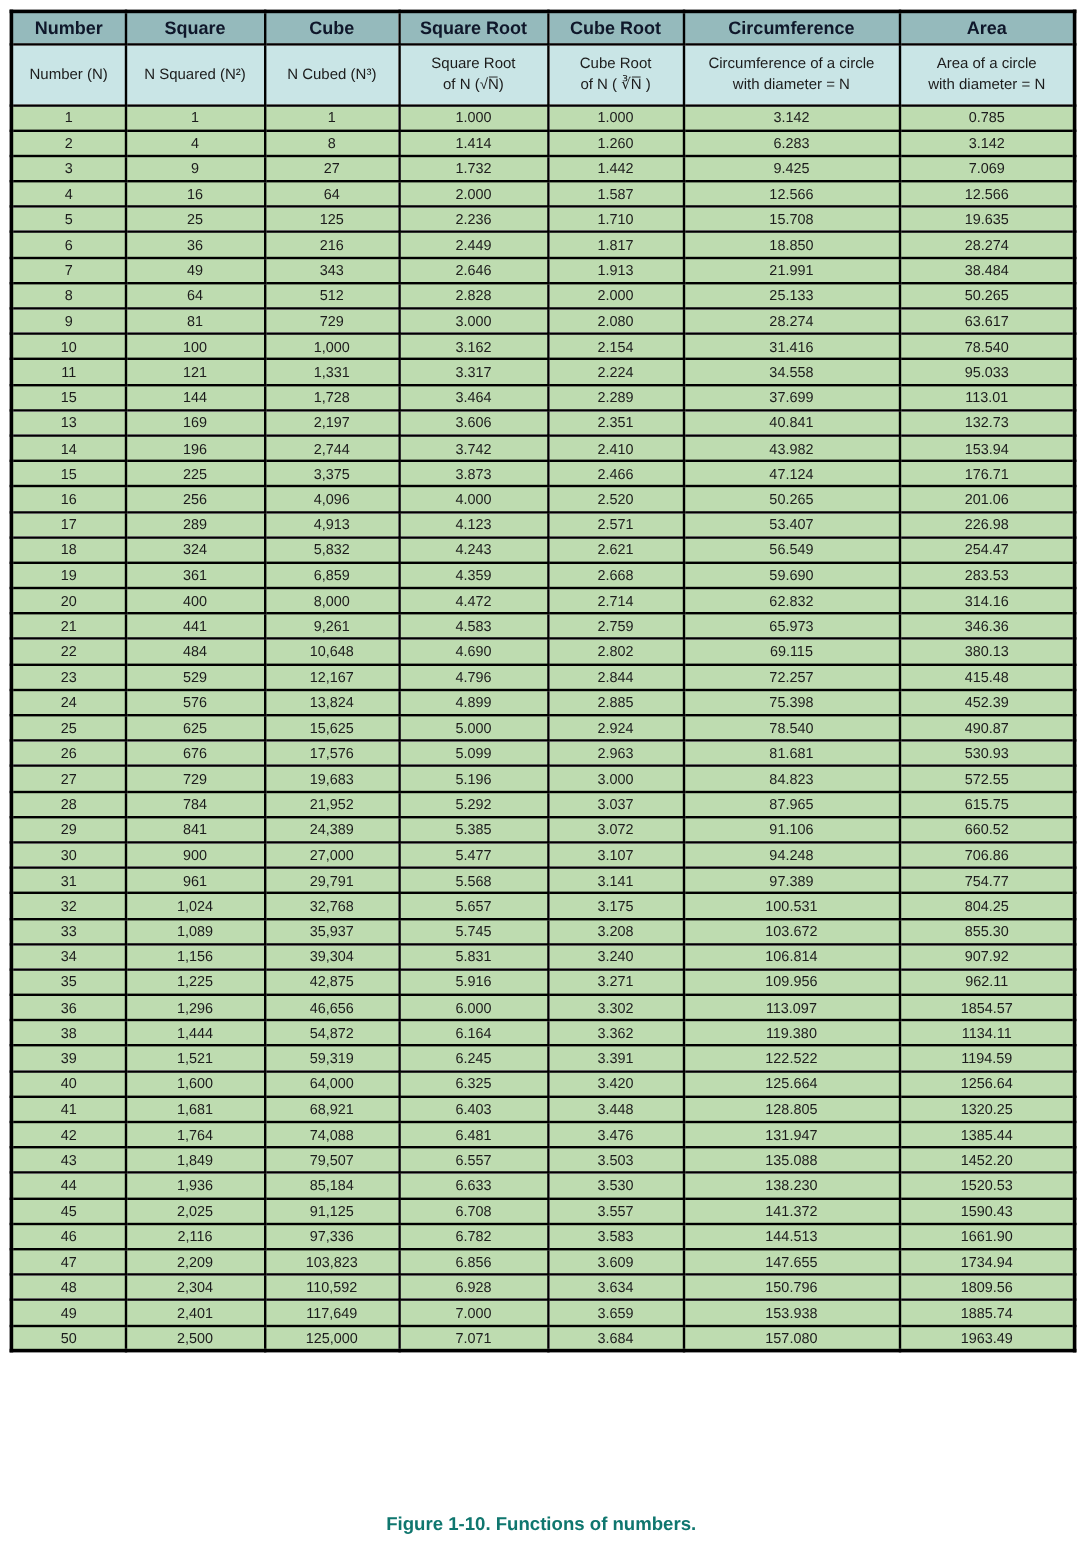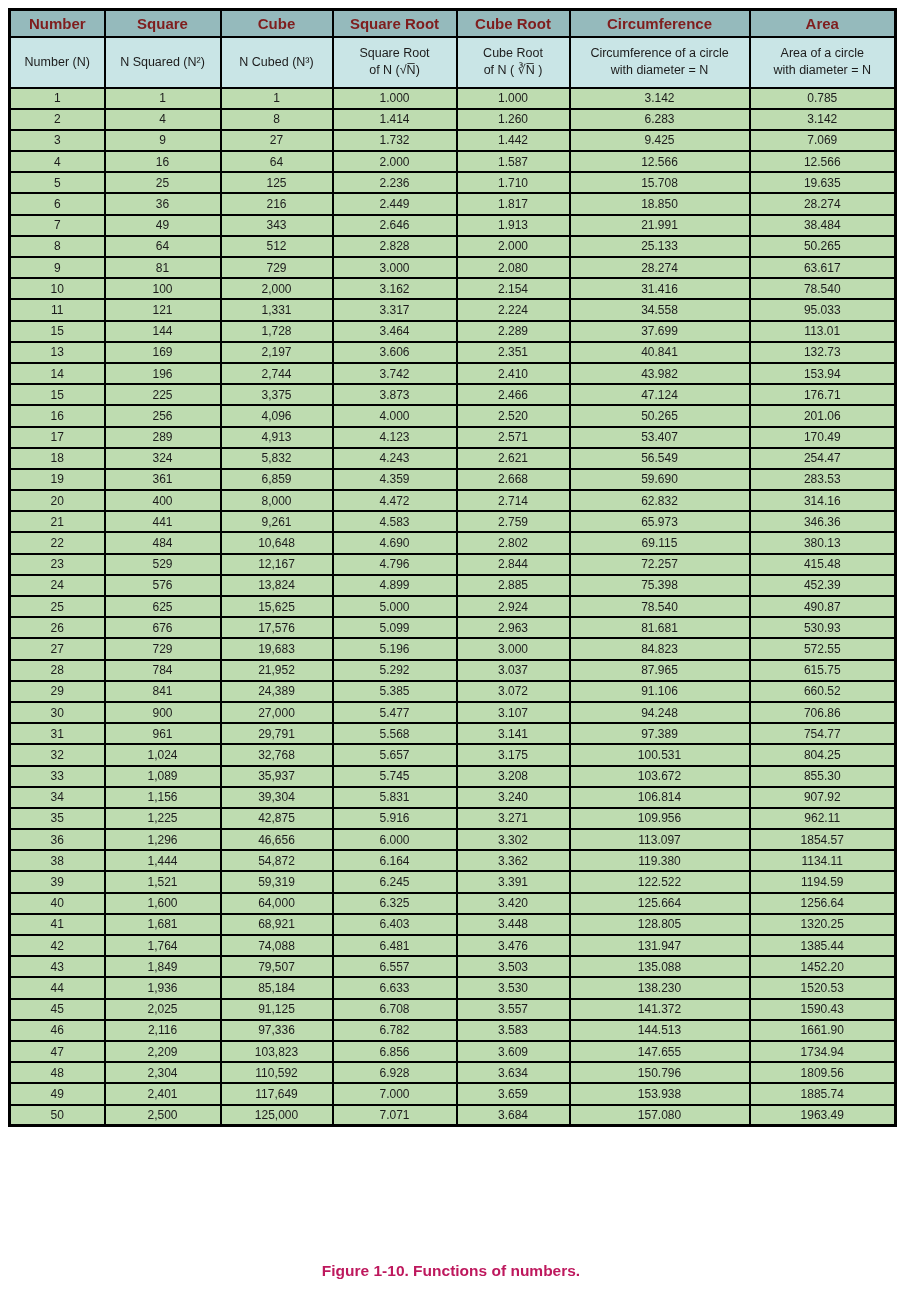--- a/index.html
+++ b/index.html
@@ -39,21 +39,21 @@
     text-align: center;
     vertical-align: middle;
     padding: 0 2px;
     overflow: hidden;
   }
   thead tr.hdr-main th {
     height: 27px;
     background: var(--header-top-bg);
     font-size: 15px;
     font-weight: bold;
-    color: #7f1d1d;
+    color: #0f172a;
   }
   thead tr.hdr-sub th {
     height: 51px;
     background: var(--header-sub-bg);
     font-size: 12.5px;
     font-weight: normal;
     line-height: 1.35;
     white-space: pre-line;
   }
   tbody td {
@@ -63,21 +63,21 @@
     line-height: 1;
   }
   .caption {
     position: absolute;
     left: 0;
     top: 1262px;
     width: 902px;
     text-align: center;
     font-size: 15.5px;
     font-weight: bold;
-    color: #be185d;
+    color: #0f766e;
   }
   
   col.c-number { width: 95px; }
   col.c-square { width: 116px; }
   col.c-cube { width: 112px; }
   col.c-sqroot { width: 124px; }
   col.c-cbroot { width: 113px; }
   col.c-circ { width: 180px; }
   col.c-area { width: 146px; }
 </style>
@@ -198,21 +198,21 @@
           <td>81</td>
           <td>729</td>
           <td>3.000</td>
           <td>2.080</td>
           <td>28.274</td>
           <td>63.617</td>
         </tr>
         <tr>
           <td>10</td>
           <td>100</td>
-          <td>2,000</td>
+          <td>1,000</td>
           <td>3.162</td>
           <td>2.154</td>
           <td>31.416</td>
           <td>78.540</td>
         </tr>
         <tr>
           <td>11</td>
           <td>121</td>
           <td>1,331</td>
           <td>3.317</td>
@@ -265,21 +265,21 @@
           <td>50.265</td>
           <td>201.06</td>
         </tr>
         <tr>
           <td>17</td>
           <td>289</td>
           <td>4,913</td>
           <td>4.123</td>
           <td>2.571</td>
           <td>53.407</td>
-          <td>170.49</td>
+          <td>226.98</td>
         </tr>
         <tr>
           <td>18</td>
           <td>324</td>
           <td>5,832</td>
           <td>4.243</td>
           <td>2.621</td>
           <td>56.549</td>
           <td>254.47</td>
         </tr>

